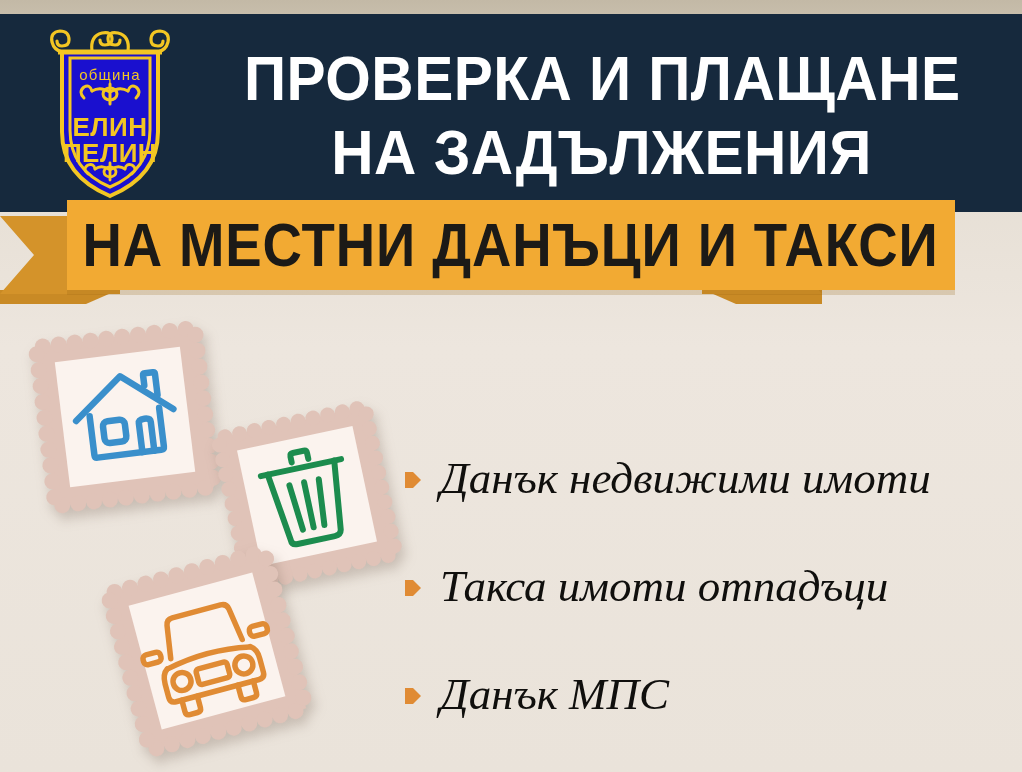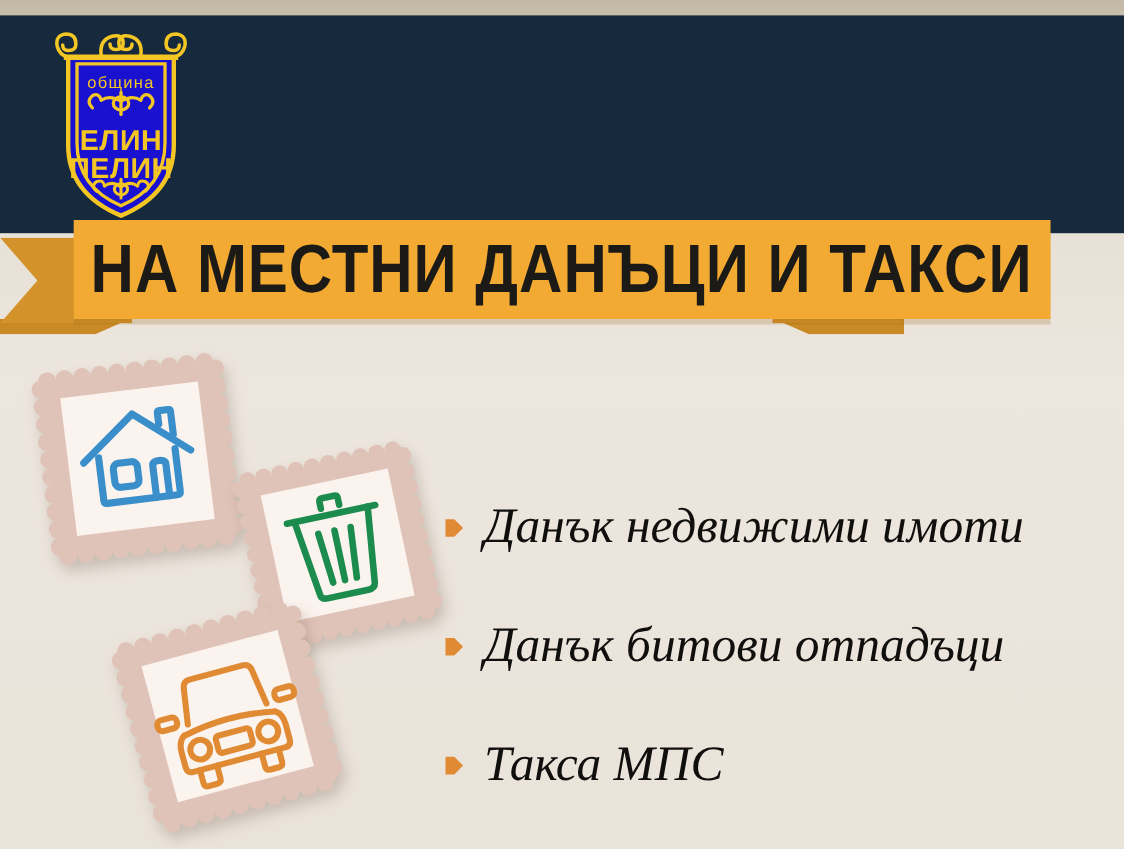--- a/index.html
+++ b/index.html
@@ -151,20 +151,24 @@
         <g fill="none" stroke="#F3C623" stroke-width="2.8" stroke-linecap="round">
           <path d="M48 150 Q42 145 48 141 Q54 139 55 145"></path>
           <path d="M92 150 Q98 145 92 141 Q86 139 85 145"></path>
           <path d="M55 145 Q62 140 70 146 Q78 140 85 145"></path>
           <path d="M70 139 L70 156"></path>
           <ellipse cx="70" cy="148" rx="6" ry="5"></ellipse>
         </g>
       </svg>
     </div>
 
+    <div class="title-wrap">
+      <div class="title-line">ПРОВЕРКА И ПЛАЩАНЕ</div>
+      <div class="title-line">НА ЗАДЪЛЖЕНИЯ</div>
+    </div>
   </div>
 
   <div class="ribbon">
     <div class="ribbon-tail-shadow left"></div>
     <div class="ribbon-tail-shadow right"></div>
     <div class="ribbon-tail left"></div>
     <div class="ribbon-tail right"></div>
     <div class="ribbon-main">
       <span class="ribbon-text">НА МЕСТНИ ДАНЪЦИ И ТАКСИ</span>
     </div>
@@ -377,27 +381,27 @@
       </span>
       <span class="bullet-label">Данък недвижими имоти</span>
     </div>
 
     <div class="bullet-row">
       <span class="bullet-mark">
         <svg width="26" height="26" viewBox="0 0 26 26" xmlns="http://www.w3.org/2000/svg" aria-hidden="true">
           <path d="M5 5 L13 5 L21 13 L13 21 L5 21 Z" fill="#E08B34"></path>
         </svg>
       </span>
-      <span class="bullet-label">Данък битови отпадъци</span>
+      <span class="bullet-label">Такса имоти отпадъци</span>
     </div>
 
     <div class="bullet-row">
       <span class="bullet-mark">
         <svg width="26" height="26" viewBox="0 0 26 26" xmlns="http://www.w3.org/2000/svg" aria-hidden="true">
           <path d="M5 5 L13 5 L21 13 L13 21 L5 21 Z" fill="#E08B34"></path>
         </svg>
       </span>
-      <span class="bullet-label">Такса МПС</span>
+      <span class="bullet-label">Данък МПС</span>
     </div>
 
   </div>
 
 </div>
 
 </body></html>

